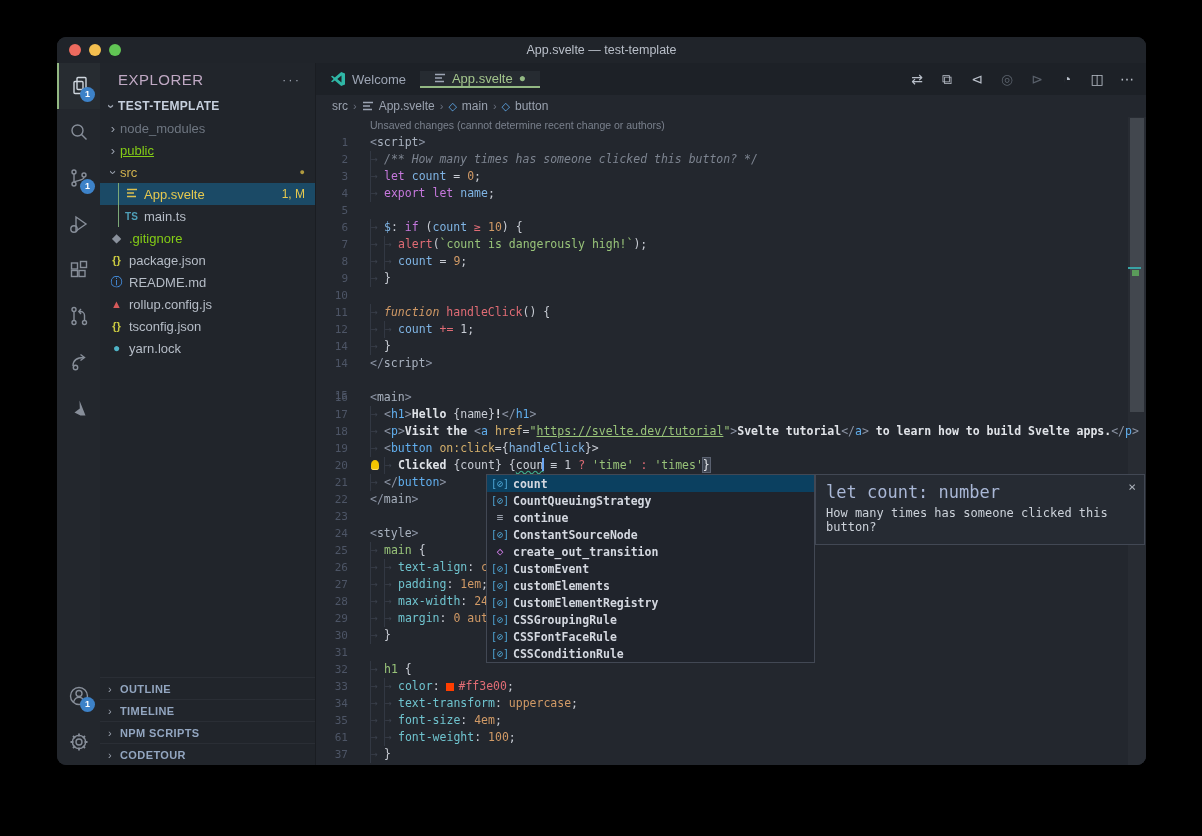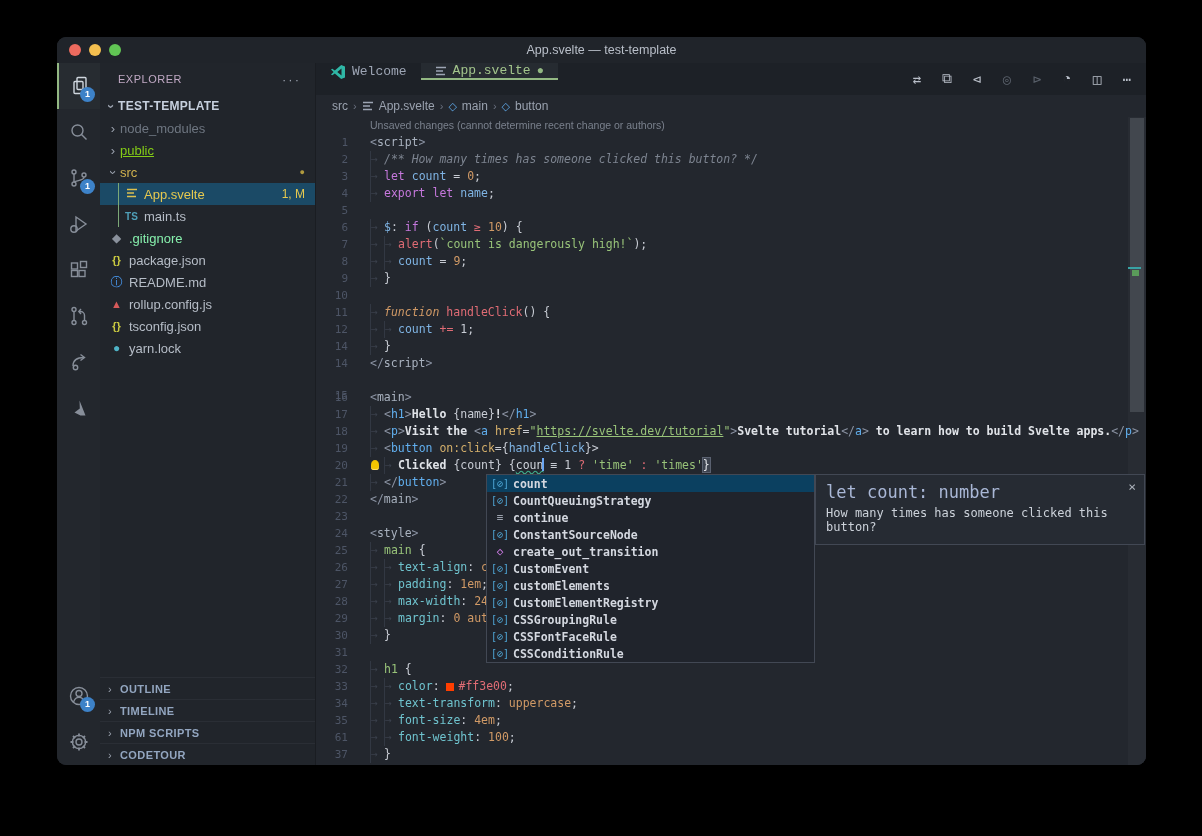--- a/index.html
+++ b/index.html
@@ -20,40 +20,40 @@
   .act-item{height:46px;position:relative;display:flex;align-items:center;justify-content:center;cursor:pointer;}
   .act-item svg{stroke:#878e99;fill:none;stroke-width:1.4;}
   .act-item.active{border-left:2px solid #93b883;background:#272c31;}
   .act-item.active svg{stroke:#cfd6de;}
   .act-badge{position:absolute;right:5px;bottom:7px;min-width:15px;height:15px;border-radius:50%;
     background:#3d82c8;color:#fff;font-size:9px;line-height:15px;text-align:center;font-weight:bold;}
   .act-spacer{flex:1;}
   
   .sidebar{width:216px;background:#21252b;position:relative;border-right:1px solid #1a1d22;font-size:13px;color:#abb2bf;}
   .sb-header{height:32px;display:flex;align-items:center;padding:0 14px 0 18px;}
-  .sb-title{flex:1;font-size:11px;letter-spacing:.5px;color:#c0a9c4;}
+  .sb-title{flex:1;font-size:15px;letter-spacing:.5px;color:#c0a9c4;}
   .sb-dots{color:#9aa1ad;letter-spacing:2px;cursor:pointer;font-size:13px;}
   .tree{position:absolute;top:32px;left:0;right:0;}
   .trow{height:22px;display:flex;align-items:center;cursor:pointer;white-space:nowrap;}
   .trow .chev{width:14px;text-align:center;color:#9aa1ad;font-size:13px;flex:0 0 14px;}
   .chev-open{display:inline-block;transform:rotate(90deg);}
   .chev-closed{display:inline-block;}
   .ficon{width:17px;flex:0 0 17px;text-align:center;font-size:11px;margin-right:4px;}
   .fname{flex:1;overflow:hidden;text-overflow:ellipsis;}
   .fbadge{margin-right:10px;font-size:12px;}
   .trow.sel{background:#1b4a66;}
   .root-row{font-weight:bold;color:#c6d0de;padding-left:4px;font-size:12px;letter-spacing:.3px;}
   .guide{border-left:1px solid #7ca877;align-self:stretch;margin-left:18px;margin-right:0;}
   .sb-sections{position:absolute;bottom:0;left:0;right:0;}
   .sec-row{height:22px;display:flex;align-items:center;border-top:1px solid #2a2e35;
     font-size:11px;font-weight:bold;letter-spacing:.4px;color:#93a6c0;cursor:pointer;}
   .sec-row .chev{width:20px;text-align:center;font-weight:normal;color:#9aa1ad;}
   
   .editorcol{flex:1;display:flex;flex-direction:column;min-width:0;background:#23272e;}
-  .tabbar{height:32px;background:#1d2127;display:flex;align-items:flex-start;position:relative;flex:0 0 32px;font-family:Liberation Mono, monospace;}
+  .tabbar{height:32px;background:#1d2127;display:flex;align-items:center;position:relative;flex:0 0 32px;}
   .tab{display:flex;align-items:center;gap:6px;padding:0 14px;font-size:13px;color:#9da5b4;cursor:pointer;}
   .tab.active{background:#262b31;color:#a3c58c;border-bottom:2px solid #93b883;}
   .dirty-dot{color:#93b883;font-size:12px;}
   .ed-actions{position:absolute;right:6px;top:0;height:32px;display:flex;align-items:center;gap:4px;}
   .ed-act{width:26px;height:24px;display:flex;align-items:center;justify-content:center;color:#b9bfc9;
     font-size:14px;cursor:pointer;border-radius:4px;}
   .ed-act.dim{color:#5a616b;}
   .breadcrumb{height:22px;display:flex;align-items:center;padding-left:16px;font-size:12px;color:#9aa2af;gap:5px;background:#23272e;}
   .bc-sep{color:#6b7280;font-size:11px;}
   .bc-ic{color:#5fa8e8;font-size:11px;}
@@ -224,21 +224,21 @@
             <span class="fname" style="color: rgb(230, 201, 79);">App.svelte</span>
             <span class="fbadge" style="color: rgb(230, 201, 79); font-size: 12px;">1, M</span>
           </div>
           <div class="trow">
             <span class="guide"></span>
             <span class="ficon" style="margin-left:4px;"><span style="color:#4f9fb8;font-weight:bold;font-size:10px;">TS</span></span>
             <span class="fname" style="color: rgb(182, 189, 199);">main.ts</span>
           </div>
           <div class="trow">
             <span class="ficon" style="margin-left:8px;"><span style="color:#8a919c;font-size:12px;">◆</span></span>
-            <span class="fname" style="color: #86efac;">.gitignore</span>
+            <span class="fname" style="color: #84cc16;">.gitignore</span>
           </div>
           <div class="trow">
             <span class="ficon" style="margin-left:8px;"><span style="color:#cbcb41;font-weight:bold;font-size:11px;">{}</span></span>
             <span class="fname" style="color: rgb(182, 189, 199);">package.json</span>
           </div>
           <div class="trow">
             <span class="ficon" style="margin-left:8px;"><span style="color:#4a9df8;font-size:12px;">ⓘ</span></span>
             <span class="fname" style="color: rgb(182, 189, 199);">README.md</span>
           </div>
           <div class="trow">

